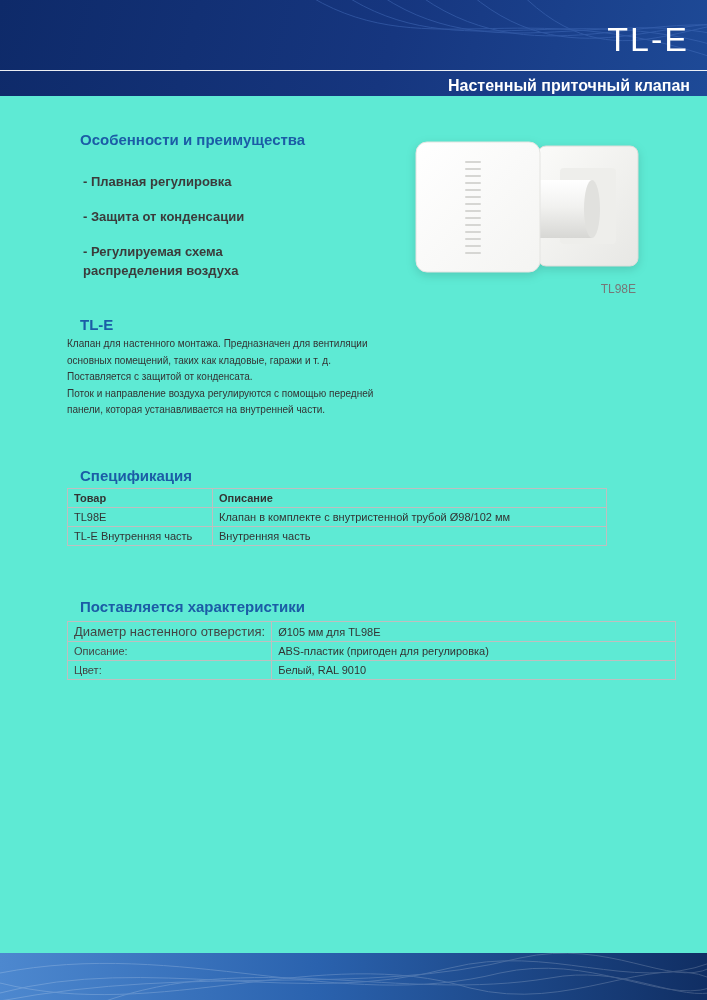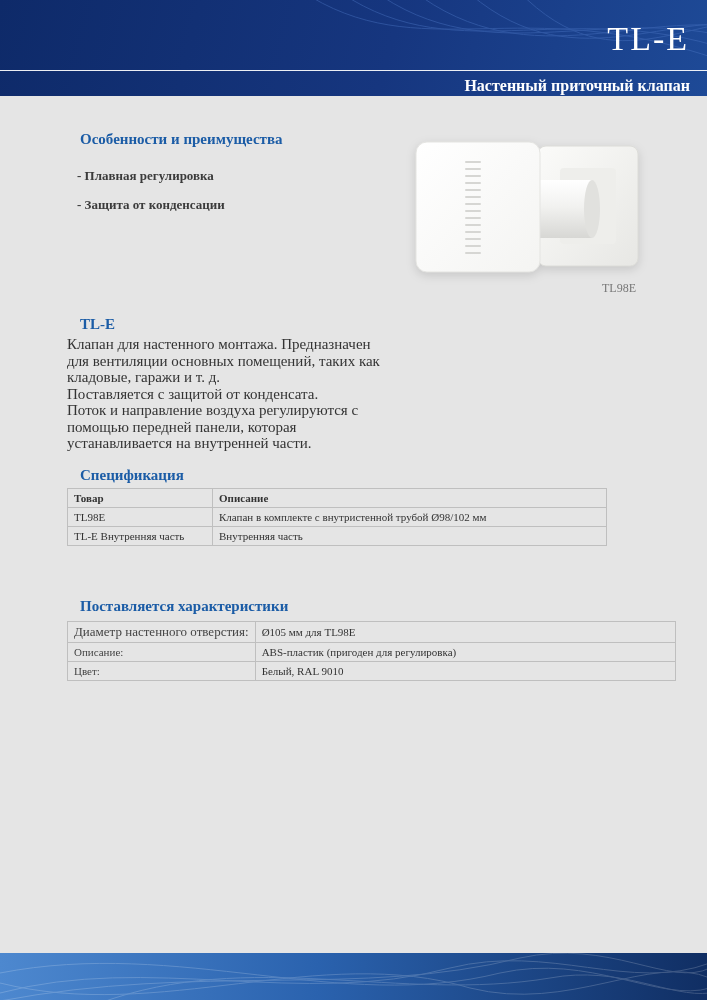--- a/index.html
+++ b/index.html
@@ -1,21 +1,21 @@
 <!DOCTYPE html>
 <html lang="ru"><head>
 <meta charset="utf-8">
 <style>
   html,body{margin:0;padding:0;background:#ffffff;}
   .page{
     position:relative;
     width:707px;height:1000px;
-    background:#e5e5e5;
+    background:#5eead4;
     overflow:hidden;
-    font-family:Liberation Serif, serif;
+    font-family:Liberation Sans, sans-serif;
     color:#333;
   }
   
   .header{
     position:absolute;top:0;left:0;right:0;height:96px;
     background:linear-gradient(105deg,#0e2a69 0%,#16367f 55%,#1e4a97 100%);
   }
   .header-decor{position:absolute;inset:0;width:100%;height:100%;}
   .header-title{
     position:absolute;top:20px;right:18px;
@@ -39,35 +39,35 @@
   .section-heading{
     position:absolute;left:67px;
     color:#1b5ca6;font-size:15px;font-weight:bold;margin-left:13px;
   }
   
   .features-heading{top:131px;}
   .features-list{
     position:absolute;left:67px;top:156px;width:232px;
     font-size:13px;font-weight:bold;color:#3b3b3b;line-height:19px;
   }
-  .features-list div{margin:10px;}
+  .features-list div{margin:16px;}
   
   .figure{
     position:absolute;left:408px;top:138px;width:238px;height:152px;
   }
   .figure svg{filter:drop-shadow(0 3px 5px rgba(0,0,0,.13));}
   .figure-caption{
     position:absolute;right:10px;bottom:-6px;
     font-size:12px;color:#777;
   }
   
   .desc-heading{top:316px;}
   .desc-text{
     position:absolute;left:67px;top:336px;width:318px;
-    font-size:15px;line-height:16.5px;color:#333;
+    font-size:10px;line-height:16.5px;color:#333;
   }
   .desc-text p{margin:0;}
   
   table{border-collapse:collapse;font-size:11px;color:#333;}
   td,th{
     border:1px solid #bfbfbf;
     padding:2px 6px;vertical-align:middle;text-align:left;
     height:14px;
   }
   th{font-weight:bold;}
@@ -97,20 +97,21 @@
     </svg>
     <div class="header-title">TL-E</div>
     <div class="header-rule"></div>
     <div class="header-subtitle">Настенный приточный клапан</div>
   </div>
 
   <div class="section-heading features-heading">Особенности и преимущества</div>
   <div class="features-list">
     <div>- Плавная регулировка</div>
     <div>- Защита от конденсации</div>
+    <div>- Регулируемая схема распределения воздуха</div>
   </div>
 
   <div class="figure">
     <svg width="238" height="145" viewBox="0 0 238 145">
       <defs>
         <linearGradient id="tubeGrad" x1="0" y1="0" x2="0" y2="1">
           <stop offset="0" stop-color="#ffffff"></stop>
           <stop offset="0.45" stop-color="#f2f2f0"></stop>
           <stop offset="1" stop-color="#d7d7d4"></stop>
         </linearGradient>

